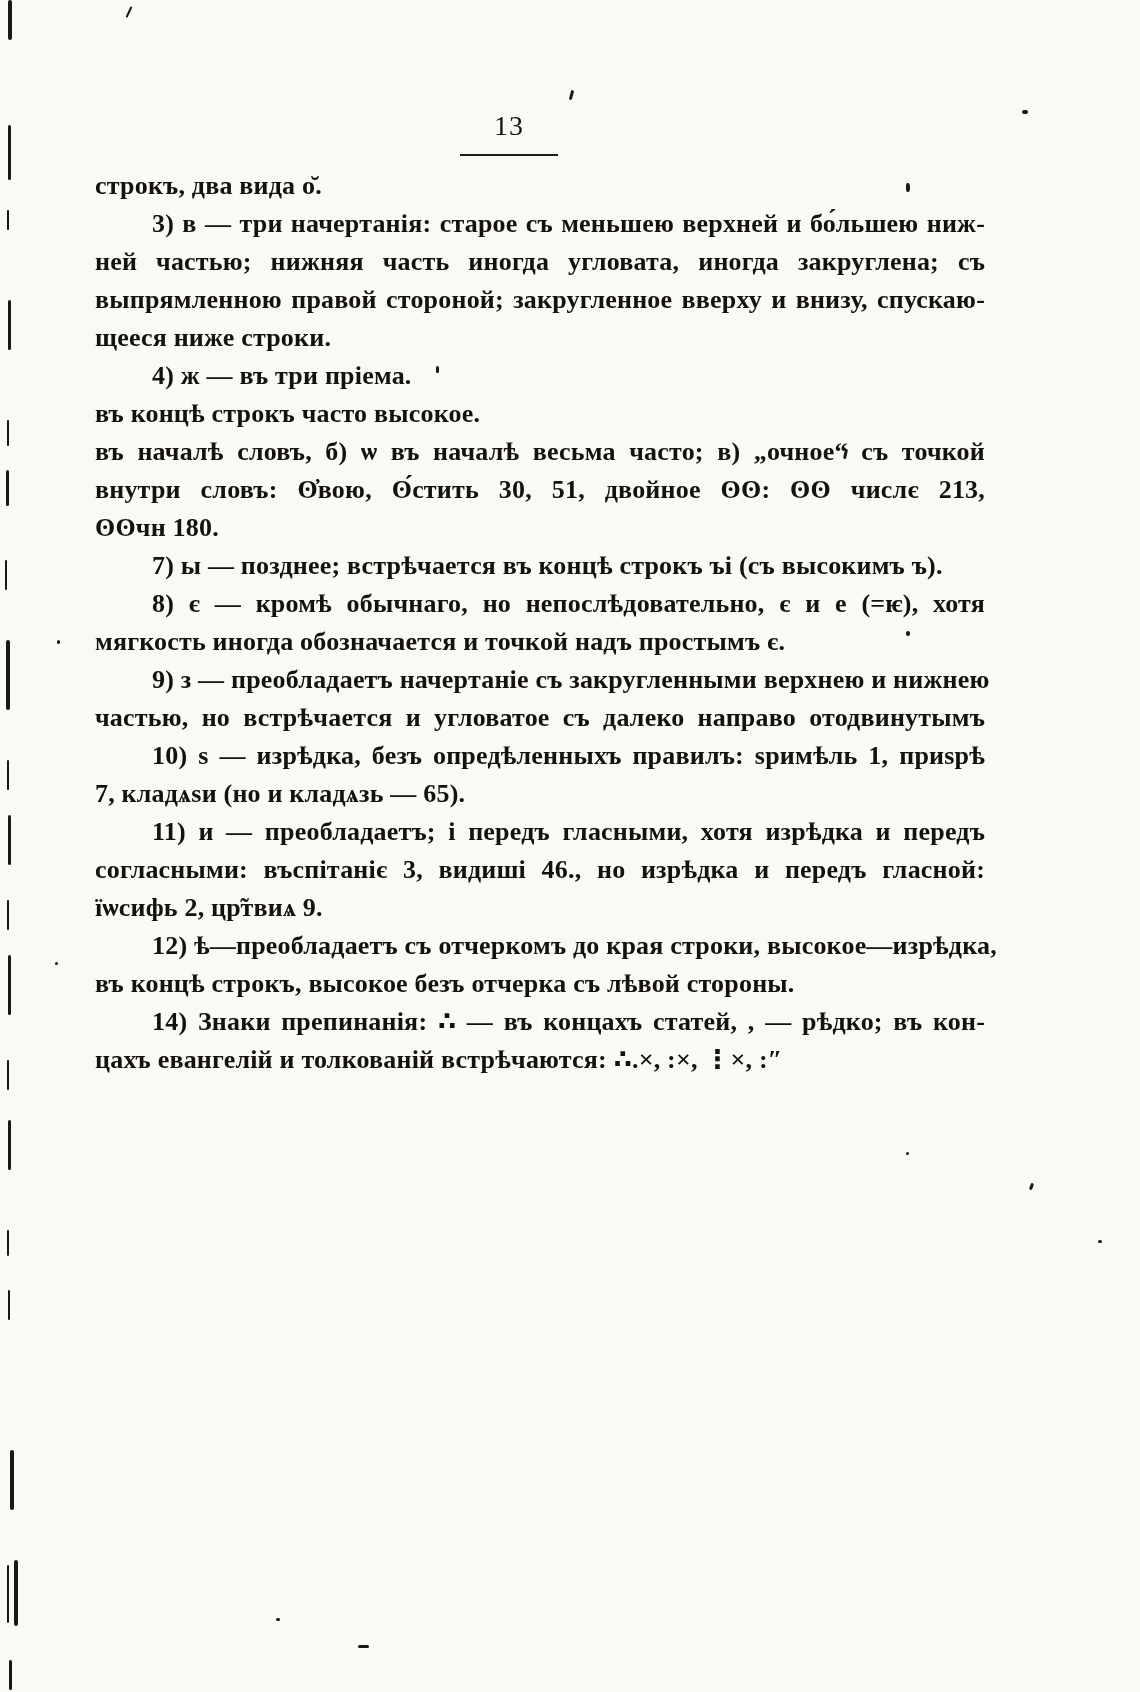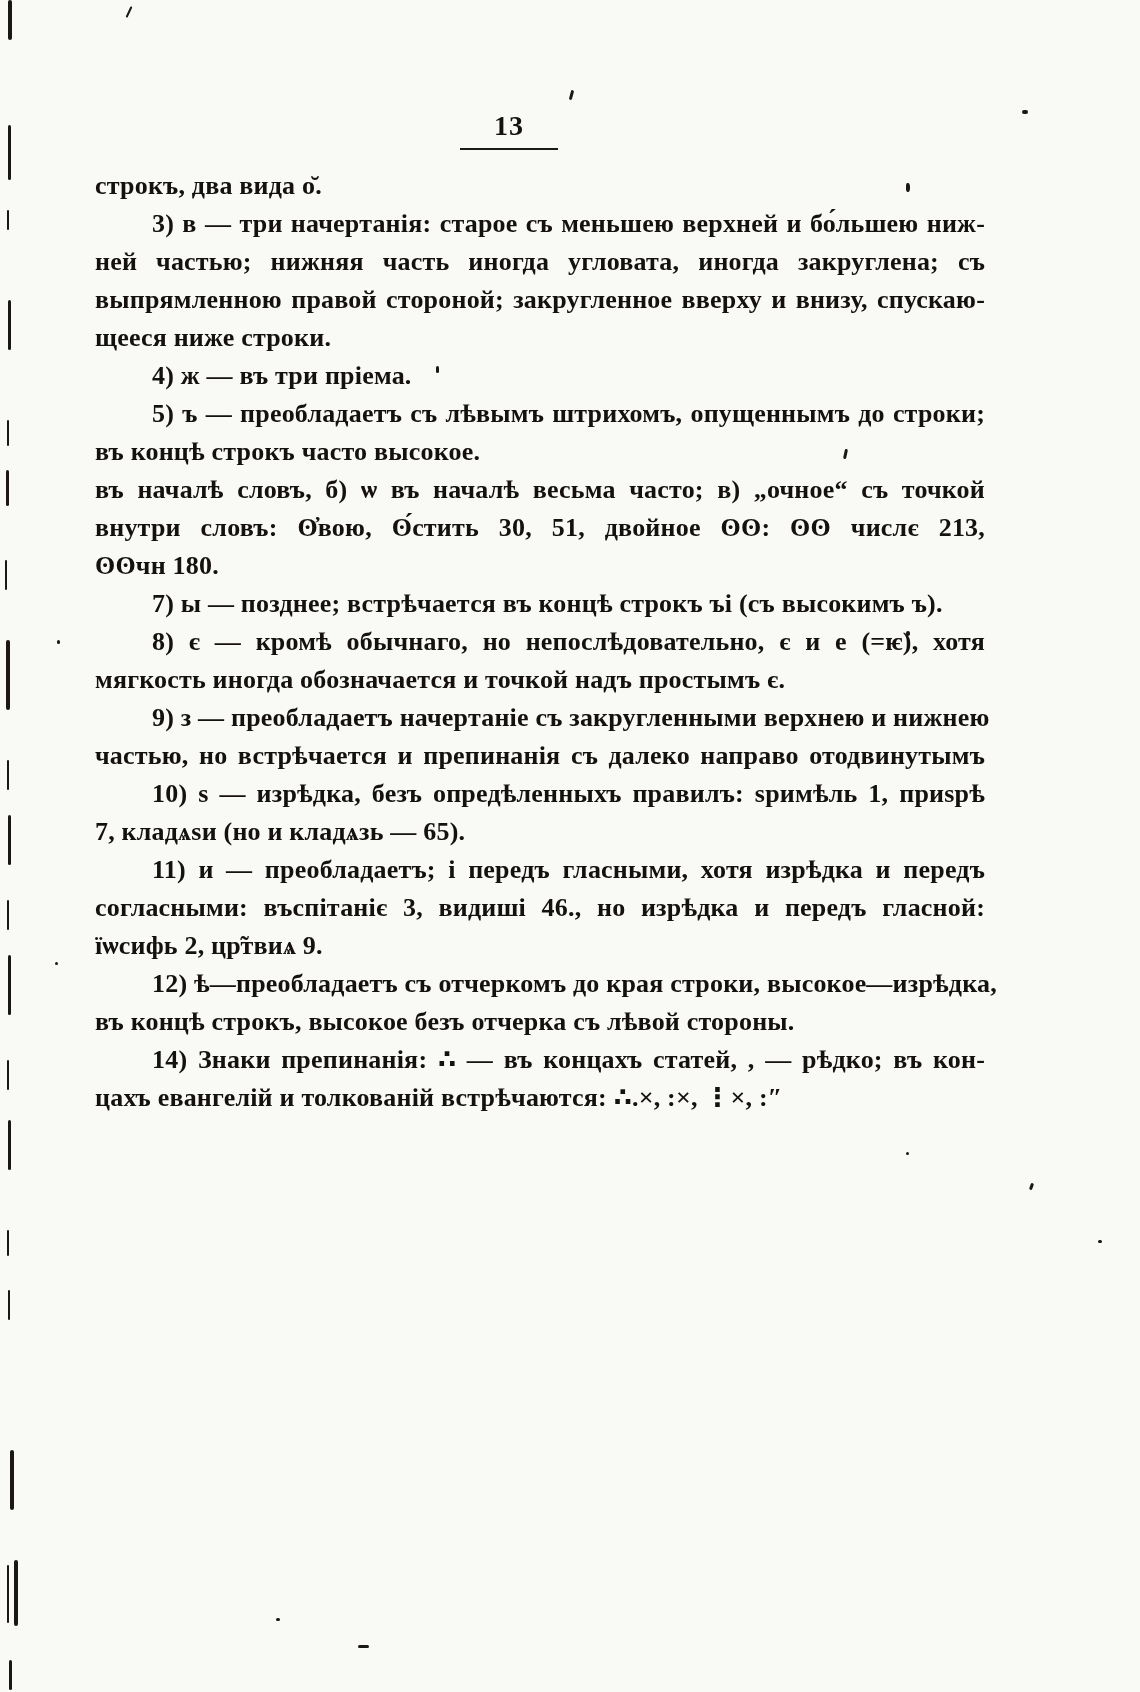--- a/index.html
+++ b/index.html
@@ -15,23 +15,23 @@
   }
   .page {
     position: absolute; inset: 0;
   }
   .page-number {
     position: absolute;
     left: 460px; top: 108px;
     width: 98px;
     text-align: center;
     font-size: 28px;
-    font-weight: 700;
+    font-weight: 400;
     line-height: 36px;
-    padding-bottom: 4px;
+    padding-bottom: 10px;
     border-bottom: 2px solid #1c1a18;
     letter-spacing: 1px;
   }
   .text-block {
     position: absolute;
     left: 95px; top: 167px;
     width: 890px;
   }
   .paragraph { margin: 0; padding: 0; }
   .line {
@@ -107,38 +107,37 @@
       <div class="paragraph">
         <div class="line first">3) в — три начертанія: старое съ меньшею верхней и бо́льшею ниж-</div>
         <div class="line">ней частью; нижняя часть иногда угловата, иногда закруглена; съ</div>
         <div class="line">выпрямленною правой стороной; закругленное вверху и внизу, спускаю-</div>
         <div class="line last">щееся ниже строки.</div>
       </div>
       <div class="paragraph">
         <div class="line first last">4) ж — въ три пріема.</div>
       </div>
       <div class="paragraph">
-        <div class="line first">5) ъ — преобладаетъ съ лѣвымъ штрихомъ, опущеннымъ до строки;</div>
         <div class="line last">въ концѣ строкъ часто высокое.</div>
       </div>
       <div class="paragraph">
         <div class="line">въ началѣ словъ, б) ѡ въ началѣ весьма часто; в) „очное“ съ точкой</div>
         <div class="line">внутри словъ: ʘ̓вою, ʘ́стить 30, 51, двойное ʘʘ: ʘʘ числє 213,</div>
         <div class="line last">ʘʘчн 180.</div>
       </div>
       <div class="paragraph">
         <div class="line first last">7) ы — позднее; встрѣчается въ концѣ строкъ ъі (съ высокимъ ъ).</div>
       </div>
       <div class="paragraph">
         <div class="line first">8) є — кромѣ обычнаго, но непослѣдовательно, є и е (=ѥ), хотя</div>
         <div class="line last">мягкость иногда обозначается и точкой надъ простымъ є.</div>
       </div>
       <div class="paragraph">
         <div class="line first">9) з — преобладаетъ начертаніе съ закругленными верхнею и нижнею</div>
-        <div class="line">частью, но встрѣчается и препинанія съ далеко направо отодвинутымъ</div>
+        <div class="line">частью, но встрѣчается и угловатое съ далеко направо отодвинутымъ</div>
       </div>
       <div class="paragraph">
         <div class="line first">10) ѕ — изрѣдка, безъ опредѣленныхъ правилъ: ѕримѣль 1, приѕрѣ</div>
         <div class="line last">7, кладѧѕи (но и кладѧзь — 65).</div>
       </div>
       <div class="paragraph">
         <div class="line first">11) и — преобладаетъ; і передъ гласными, хотя изрѣдка и передъ</div>
         <div class="line">согласными: въспітаніє 3, видиші 46., но изрѣдка и передъ гласной:</div>
         <div class="line last">їѡсифь 2, цр̃твиѧ 9.</div>
       </div>

